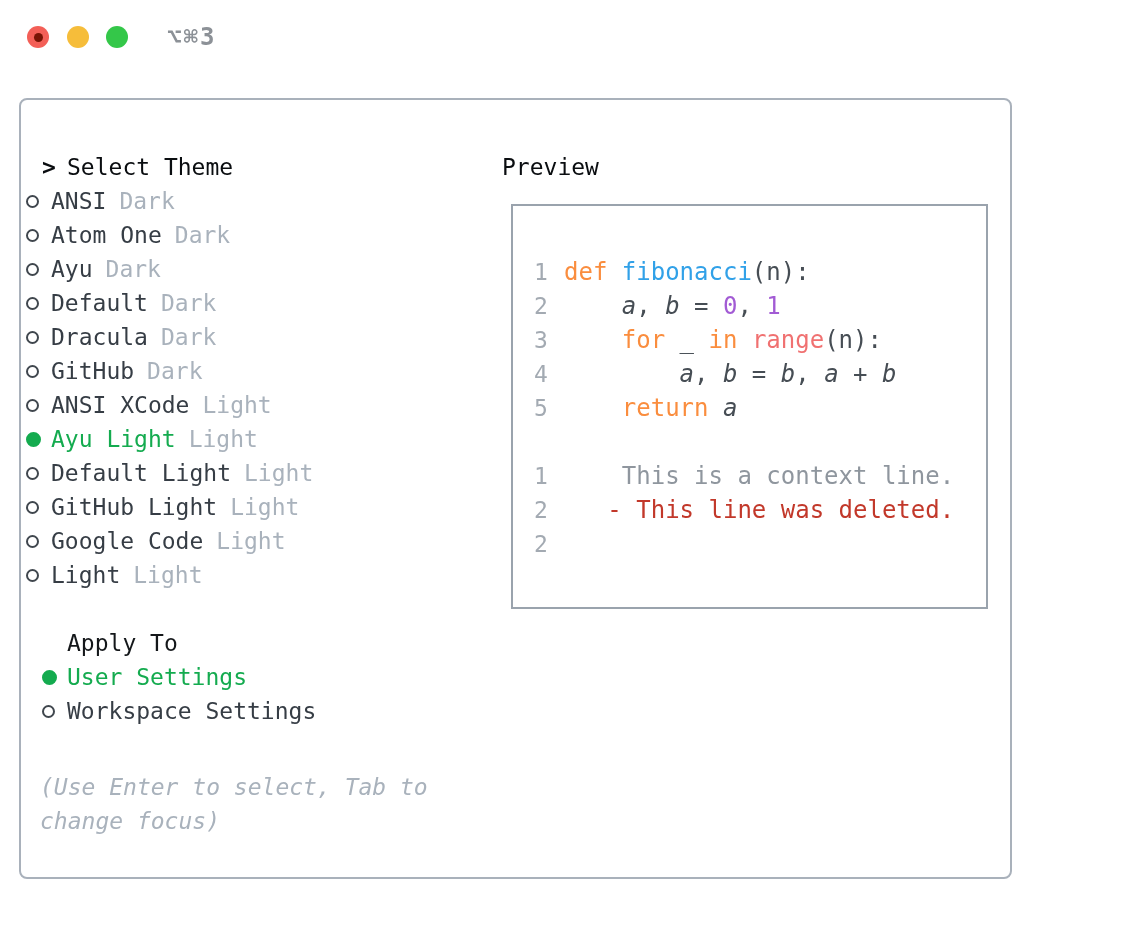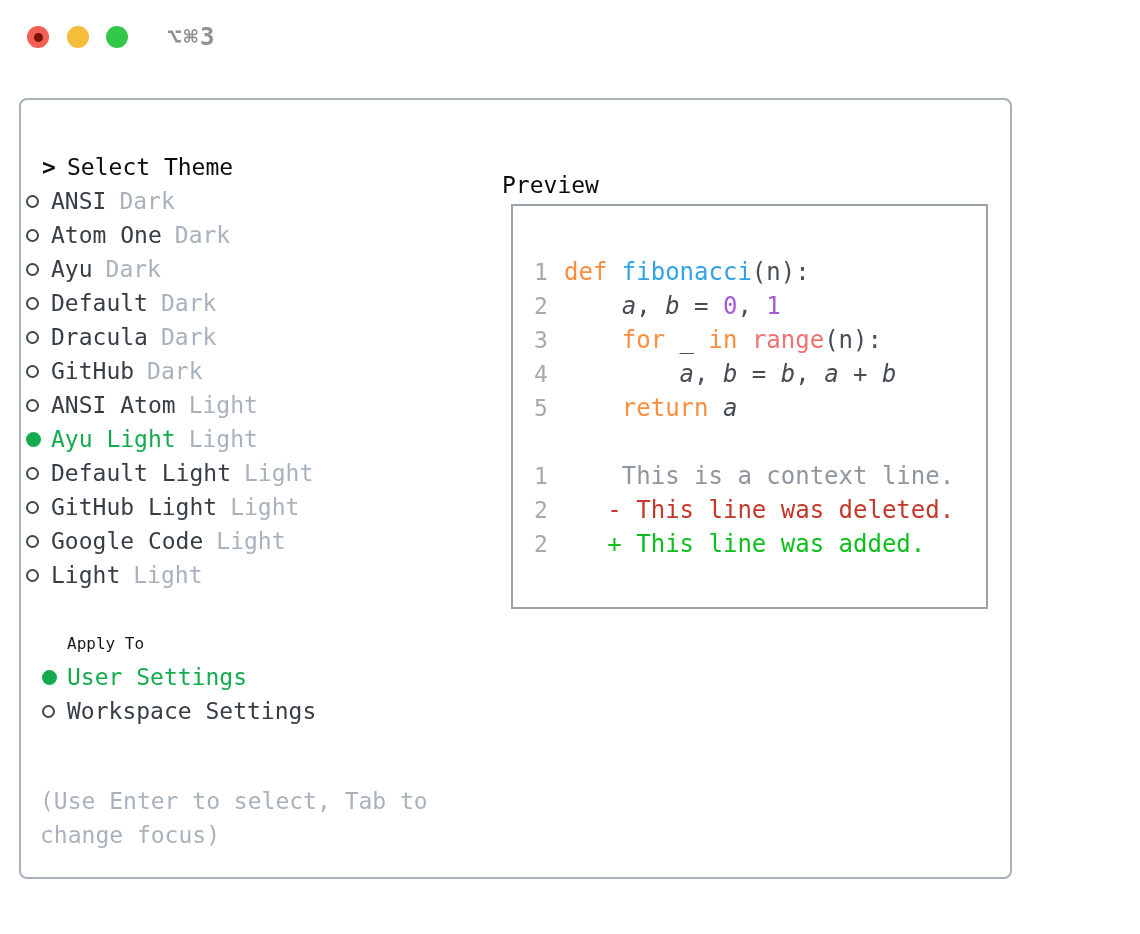--- a/index.html
+++ b/index.html
@@ -20,21 +20,21 @@
     border:2px solid var(--c-panelborder);border-radius:8px;}
   .abs{position:absolute;}
   
   .row{display:flex;align-items:center;height:34px;}
   .marker{width:27px;flex:none;display:flex;align-items:center;padding-left:2px;box-sizing:border-box;
     font-size:23px;font-weight:bold;color:var(--c-heading);}
   .dot{width:13px;height:13px;border:2px solid var(--c-marker);border-radius:50%;box-sizing:border-box;background:transparent;}
   .label{font-size:23px;color:var(--c-item);white-space:pre;}
   .variant{font-size:23px;color:var(--c-muted);margin-left:13px;white-space:pre;}
   .heading{font-size:23px;font-weight:normal;color:var(--c-heading);white-space:pre;}
-  .subheading{font-size:16px;color:#14171a;white-space:pre;}
+  .subheading{font-size:23px;color:#14171a;white-space:pre;}
   .row[data-state="selected"] .label{color:var(--c-selected);}
   .row[data-state="selected"] .dot{width:15px;height:15px;background:var(--c-selected);border-color:var(--c-selected);}
   .hint{font-size:23px;line-height:34px;color:var(--c-muted);}
   
   .preview-box{box-sizing:border-box;width:477px;height:405px;border:2px solid var(--c-previewborder);
     padding:49px 0 0 21px;background:#fff;}
   .code-line{display:flex;align-items:center;height:34px;white-space:pre;font-size:24px;}
   .lineno{width:30px;flex:none;color:var(--c-lineno);font-size:23px;}
   .tok{color:var(--c-plain);}
   .tok[data-token="keyword"]{color:var(--c-keyword);}
@@ -108,21 +108,21 @@
           <span class="marker">
             <span class="dot"></span>
           </span>
           <span class="label">GitHub</span>
           <span class="variant">Dark</span>
         </div>
         <div class="row" data-state="unselected">
           <span class="marker">
             <span class="dot"></span>
           </span>
-          <span class="label">ANSI Atom</span>
+          <span class="label">ANSI XCode</span>
           <span class="variant">Light</span>
         </div>
         <div class="row" data-state="selected">
           <span class="marker">
             <span class="dot"></span>
           </span>
           <span class="label">Ayu Light</span>
           <span class="variant">Light</span>
         </div>
         <div class="row" data-state="unselected">
@@ -170,23 +170,23 @@
           </div>
           <div class="row" data-state="unselected">
             <span class="marker">
               <span class="dot"></span>
             </span>
             <span class="label">Workspace Settings</span>
           </div>
         </div>
     </div>
 
-    <div class="hint abs" style="left:19px;top:684px;width:424px;">(Use Enter to select, Tab to change focus)</div>
-
-    <div class="row abs" style="left:481px;top:68px;">
+    <div class="hint abs" style="left:19px;top:670px;width:424px;font-style:italic;">(Use Enter to select, Tab to change focus)</div>
+
+    <div class="row abs" style="left:481px;top:50px;">
       <span class="heading">Preview</span>
     </div>
 
     <div class="preview-box abs" style="left:490px;top:104px;">
       <div>
 
       <div class="code-line">
             <span class="lineno">1</span><span class="code-text"><span class="tok" data-token="keyword">def</span><span class="tok"> </span><span class="tok" data-token="function">fibonacci</span><span class="tok">(n):</span></span>
           </div>
           <div class="code-line">
@@ -204,19 +204,19 @@
           <div class="code-line">
             <span class="lineno"></span><span class="code-text"></span>
           </div>
           <div class="code-line">
             <span class="lineno">1</span><span class="code-text"><span class="tok" data-token="context">    This is a context line.</span></span>
           </div>
           <div class="code-line">
             <span class="lineno">2</span><span class="code-text"><span class="tok" data-token="deleted">   - This line was deleted.</span></span>
           </div>
           <div class="code-line">
-            <span class="lineno">2</span><span class="code-text"><span class="tok" data-token="added">   + This line was added.</span></span>
+            <span class="lineno">2</span>
           </div>
         </div>
     </div>
 
   </div>
 </div>
 
 </body></html>

